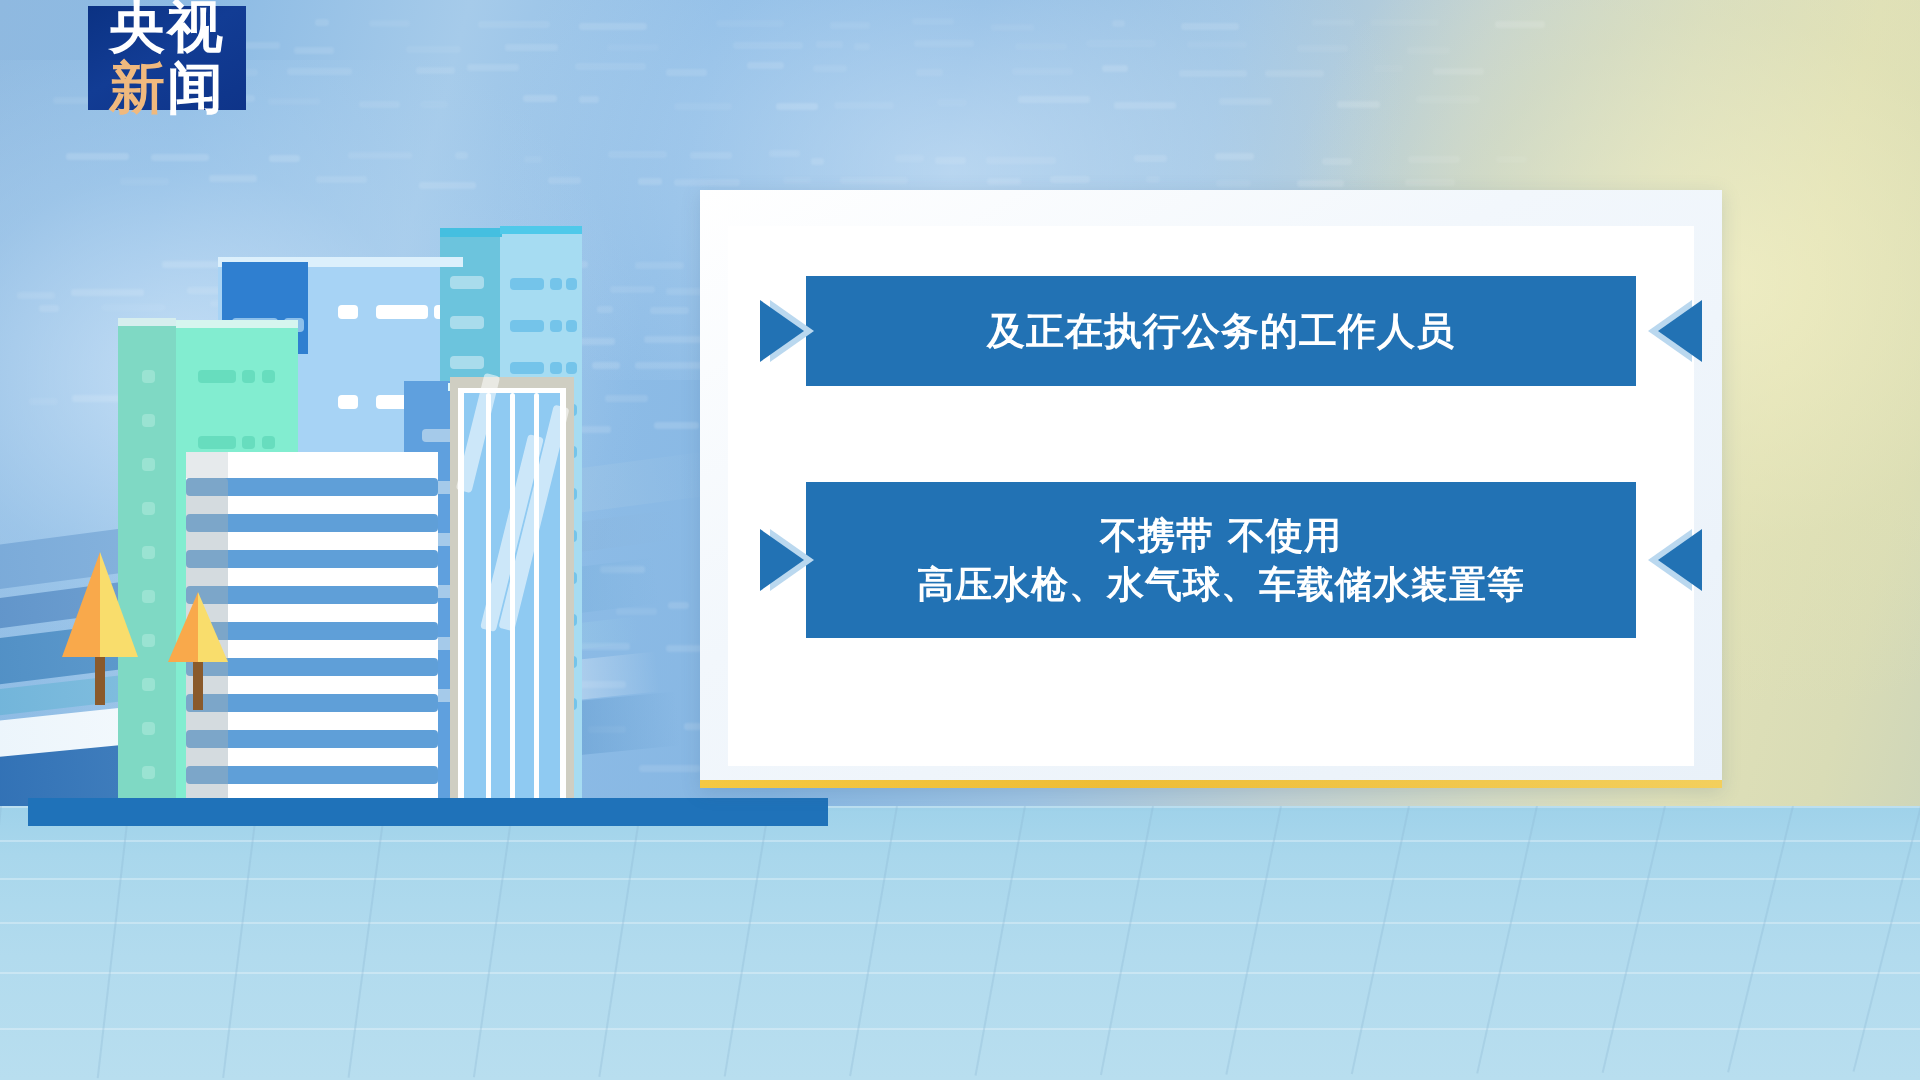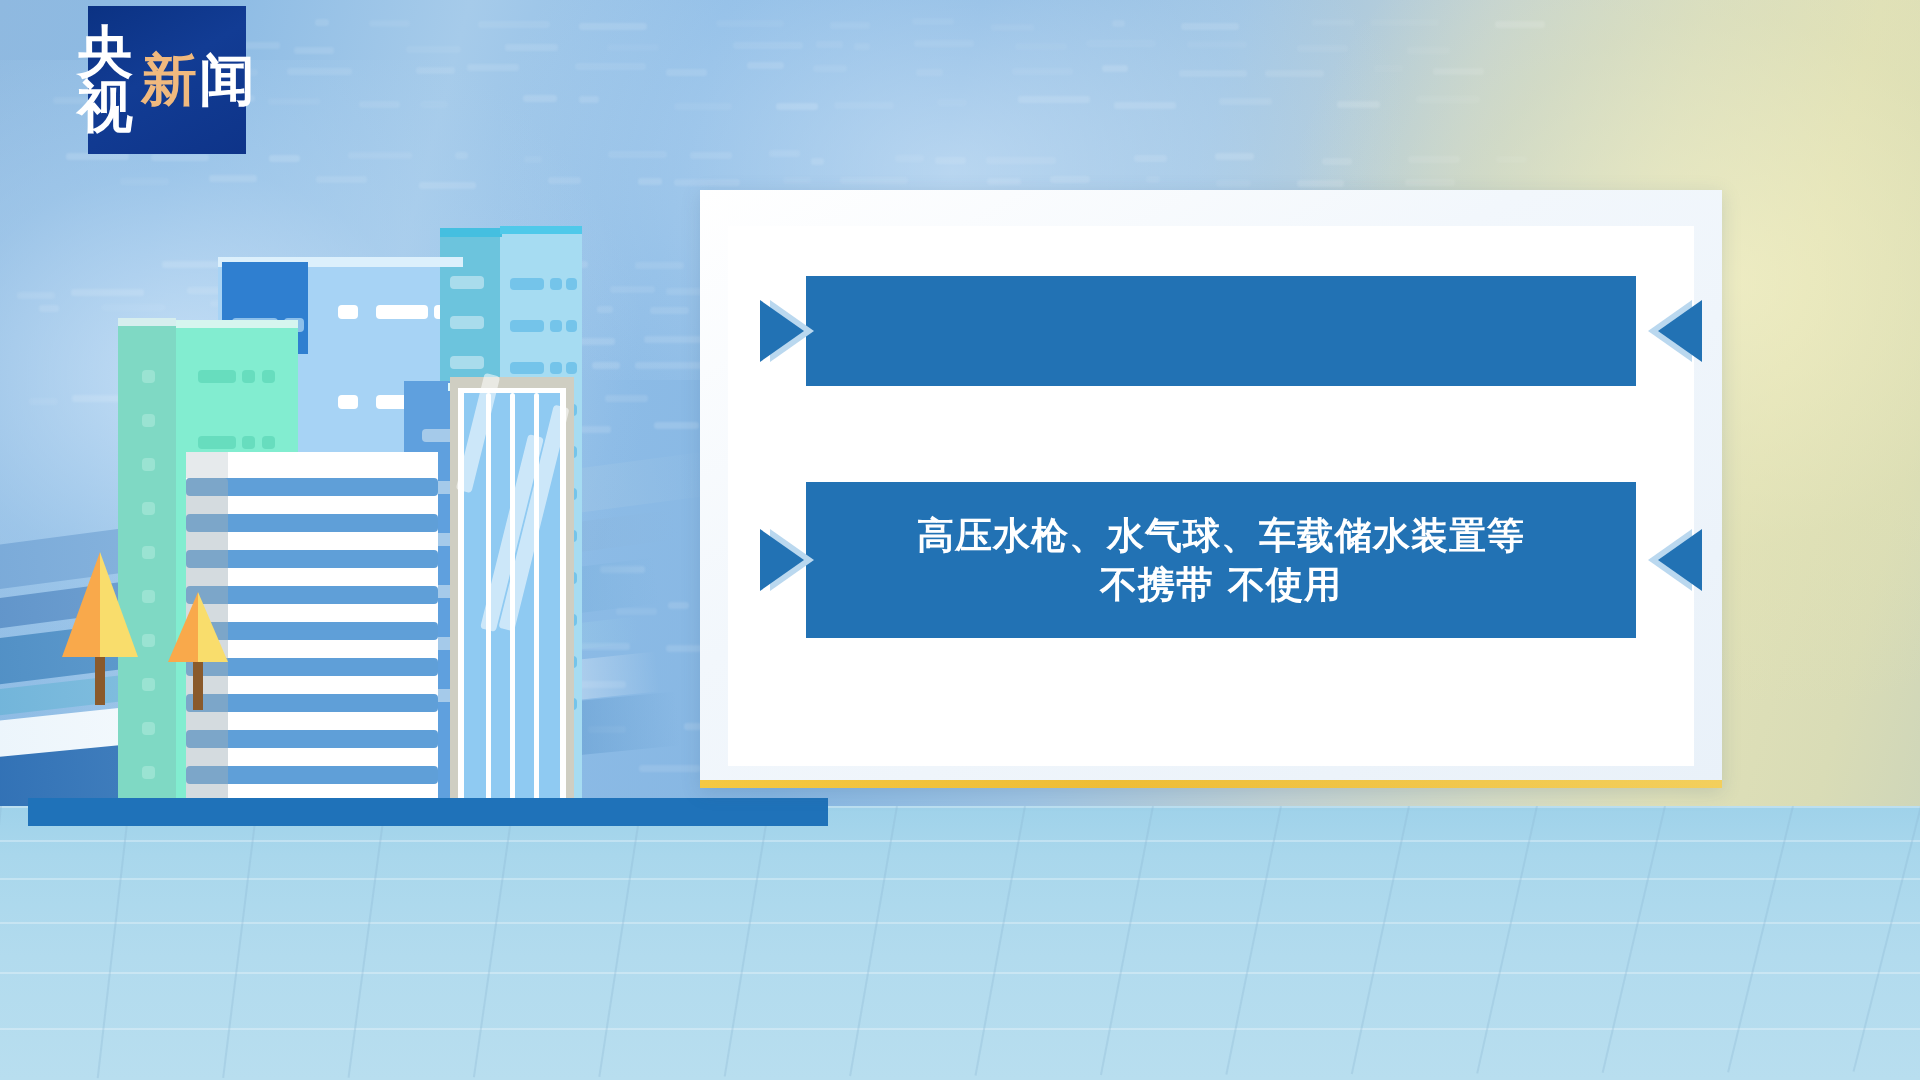--- a/index.html
+++ b/index.html
@@ -64,23 +64,23 @@
     background:rgba(255,255,255,.30);
   }
   .floor-v {
     position:absolute; top:0; width:2px; height:274px;
     background:rgba(140,185,210,.32);
     transform-origin:top center;
   }
 
   
   .logo {
-    position:absolute; left:88px; top:6px; width:158px; height:148px;
+    position:absolute; left:88px; top:6px; width:158px; height:104px;
     background:linear-gradient(150deg,#0b3283 0%, #123c94 45%, #0e3489 100%);
-    display:flex; align-items:center; justify-content:center;
+    display:flex; flex-direction:column; align-items:center; justify-content:center;
     gap:6px; z-index:40;
   }
   .logo-row { display:flex; line-height:.98; letter-spacing:2px; }
   .logo-ch {
     font-family:"DejaVu Sans","Liberation Sans",sans-serif;
     font-weight:700; font-size:56px; color:#ffffff;
   }
   .logo-row2 .c1 { color:#f0b97e; }
   .logo-row2 .c2 { color:#ffffff; }
 
@@ -648,33 +648,34 @@
 
   <div class="panel-outer"></div>
   <div class="panel-gold"></div>
   <div class="panel-inner"></div>
 
   <div class="arrow right" id="arrow-l1">
     <span class="tri shadow"></span>
     <span class="tri main"></span>
   </div>
   <div class="banner" id="banner-1">
+    <div class="bline">及正在执行公务的工作人员</div>
   </div>
   <div class="arrow left" id="arrow-r1">
     <span class="tri shadow"></span>
     <span class="tri main"></span>
   </div>
 
   <div class="arrow right" id="arrow-l2">
     <span class="tri shadow"></span>
     <span class="tri main"></span>
   </div>
   <div class="banner" id="banner-2">
+    <div class="bline">不携带  不使用</div>
     <div class="bline">高压水枪、水气球、车载储水装置等</div>
-    <div class="bline">不携带  不使用</div>
   </div>
   <div class="arrow left" id="arrow-r2">
     <span class="tri shadow"></span>
     <span class="tri main"></span>
   </div>
 
 <div class="tree" style="left: 62px; top: 552px; width: 76px; height: 153px; z-index: 24;">
       <div style="position: absolute; left: 0px; top: 0px; width: 0px; height: 0px; border-left: 38px solid transparent; border-right: 0px solid transparent; border-bottom: 105px solid rgb(249, 169, 75);"></div>
       <div style="position: absolute; left: 38px; top: 0px; width: 0px; height: 0px; border-right: 38px solid transparent; border-left: 0px solid transparent; border-bottom: 105px solid rgb(249, 221, 108);"></div>
       <div class="trunk" style="left: 33px; top: 105px; width: 10px; height: 48px; background: rgb(138, 90, 43);"></div>

